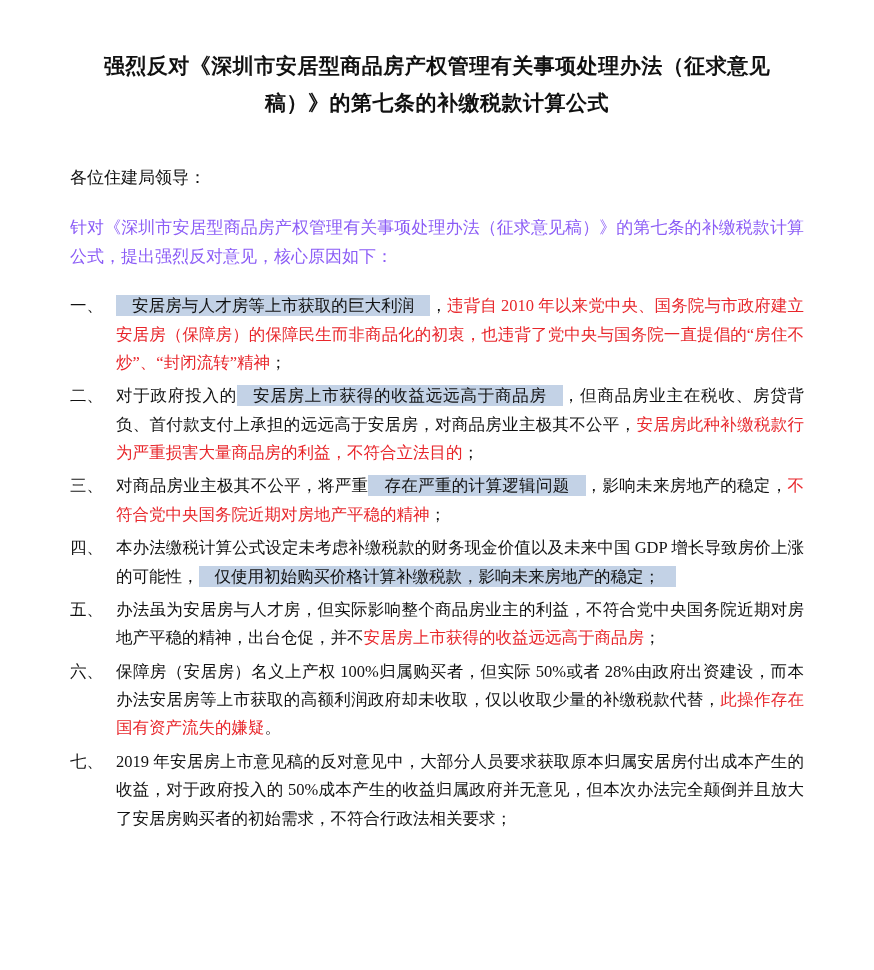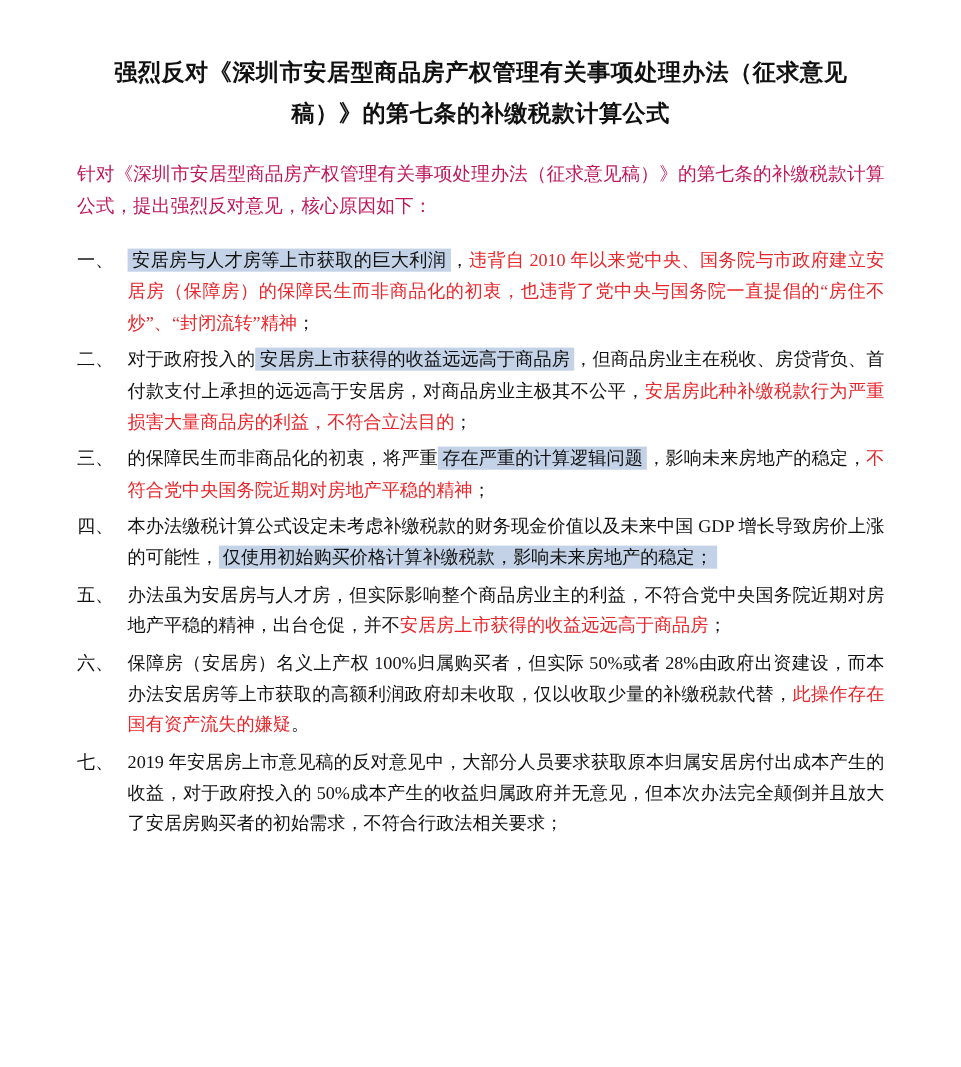--- a/index.html
+++ b/index.html
@@ -35,21 +35,21 @@
     margin-top: 42px;
     margin-bottom: 0;
     line-height: 1.6;
     color: #111111;
   }
   .intro {
     font-size: 17px;
     margin-top: 22px;
     line-height: 1.75;
     text-align: justify;
-    color: #be185d;
+    color: #8b5cf6;
     font-weight: 500;
   }
   .items {
     margin-top: 20px;
   }
   .item {
     display: flex;
     align-items: flex-start;
     font-size: 16.5px;
     line-height: 1.72;
@@ -65,45 +65,46 @@
   .item-body {
     flex: 1 1 auto;
     text-align: justify;
     color: #111111;
   }
   .red {
     color: #e8262b;
   }
   .hl {
     background: #c3d2e6;
-    padding: 1px 4px;
+    padding: 1px 16px;
   }
 </style>
 </head>
 <body>
 
 <div class="page">
 
   <div class="doc-title">强烈反对《深圳市安居型商品房产权管理有关事项处理办法（征求意见稿）》的第七条的补缴税款计算公式</div>
 
+  <div class="salutation">各位住建局领导：</div>
 
   <div class="intro">针对《深圳市安居型商品房产权管理有关事项处理办法（征求意见稿）》的第七条的补缴税款计算公式，提出强烈反对意见，核心原因如下：</div>
 
   <div class="items" id="objection-list">
       <div class="item">
         <div class="item-num">一、</div>
         <div class="item-body"><span class="hl">安居房与人才房等上市获取的巨大利润</span><span>，</span><span class="red">违背自 2010 年以来党中央、国务院与市政府建立安居房（保障房）的保障民生而非商品化的初衷，也违背了党中央与国务院一直提倡的“房住不炒”、“封闭流转”精神</span><span>；</span></div>
       </div>
       <div class="item">
         <div class="item-num">二、</div>
         <div class="item-body"><span>对于政府投入的</span><span class="hl">安居房上市获得的收益远远高于商品房</span><span>，但商品房业主在税收、房贷背负、首付款支付上承担的远远高于安居房，对商品房业主极其不公平，</span><span class="red">安居房此种补缴税款行为严重损害大量商品房的利益，不符合立法目的</span><span>；</span></div>
       </div>
       <div class="item">
         <div class="item-num">三、</div>
-        <div class="item-body"><span>的保障民生而非商品化的初衷，将严重</span><span class="hl">存在严重的计算逻辑问题</span><span>，影响未来房地产的稳定，</span><span class="red">不符合党中央国务院近期对房地产平稳的精神</span><span>；</span></div>
+        <div class="item-body"><span>对商品房业主极其不公平，将严重</span><span class="hl">存在严重的计算逻辑问题</span><span>，影响未来房地产的稳定，</span><span class="red">不符合党中央国务院近期对房地产平稳的精神</span><span>；</span></div>
       </div>
       <div class="item">
         <div class="item-num">四、</div>
         <div class="item-body"><span>本办法缴税计算公式设定未考虑补缴税款的财务现金价值以及未来中国 GDP 增长导致房价上涨的可能性，</span><span class="hl">仅使用初始购买价格计算补缴税款，影响未来房地产的稳定；</span></div>
       </div>
       <div class="item">
         <div class="item-num">五、</div>
         <div class="item-body"><span>办法虽为安居房与人才房，但实际影响整个商品房业主的利益，不符合党中央国务院近期对房地产平稳的精神，出台仓促，并不</span><span class="red">安居房上市获得的收益远远高于商品房</span><span>；</span></div>
       </div>
       <div class="item">

